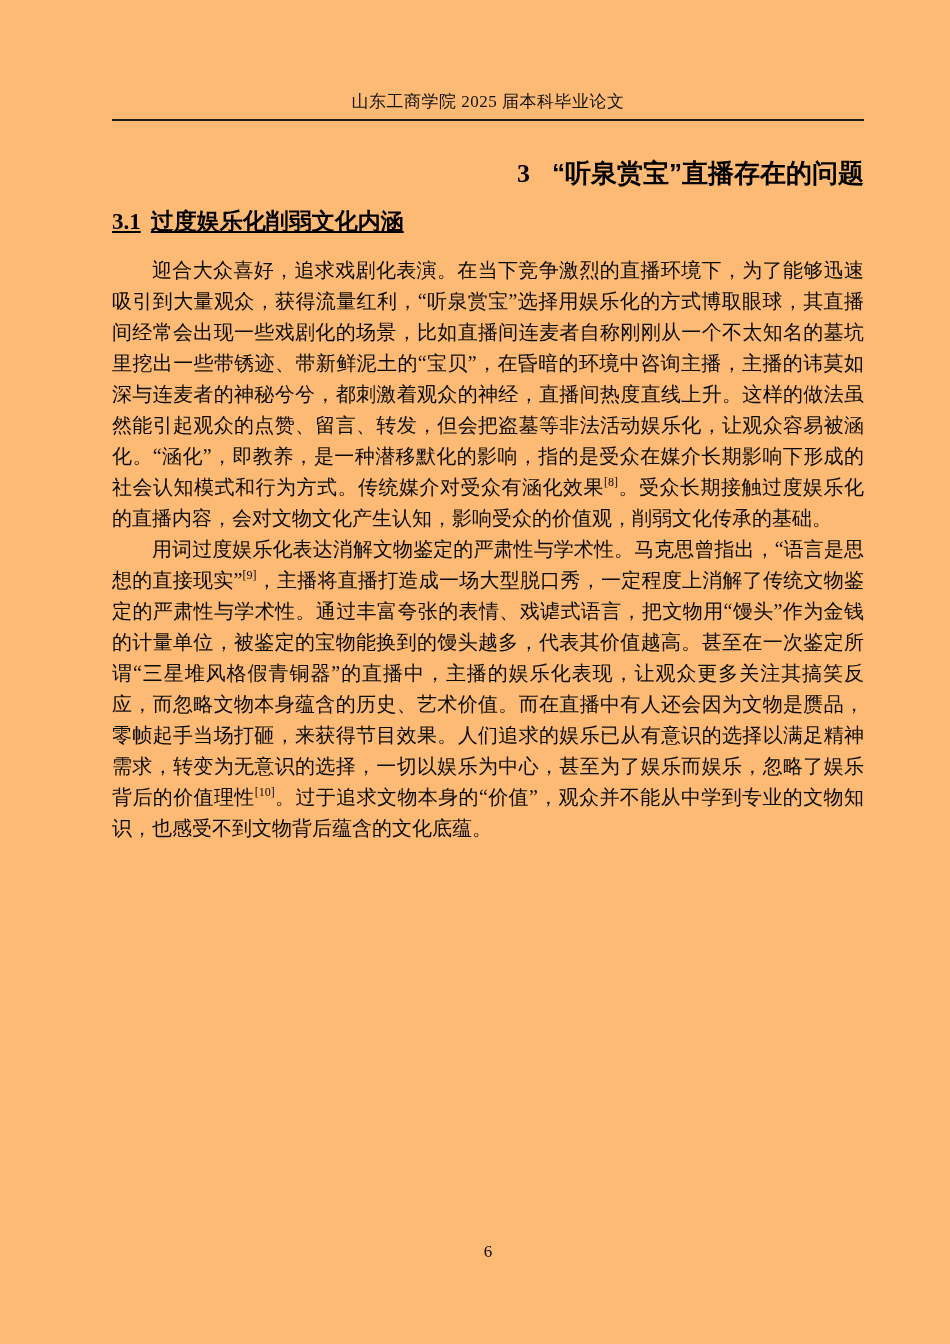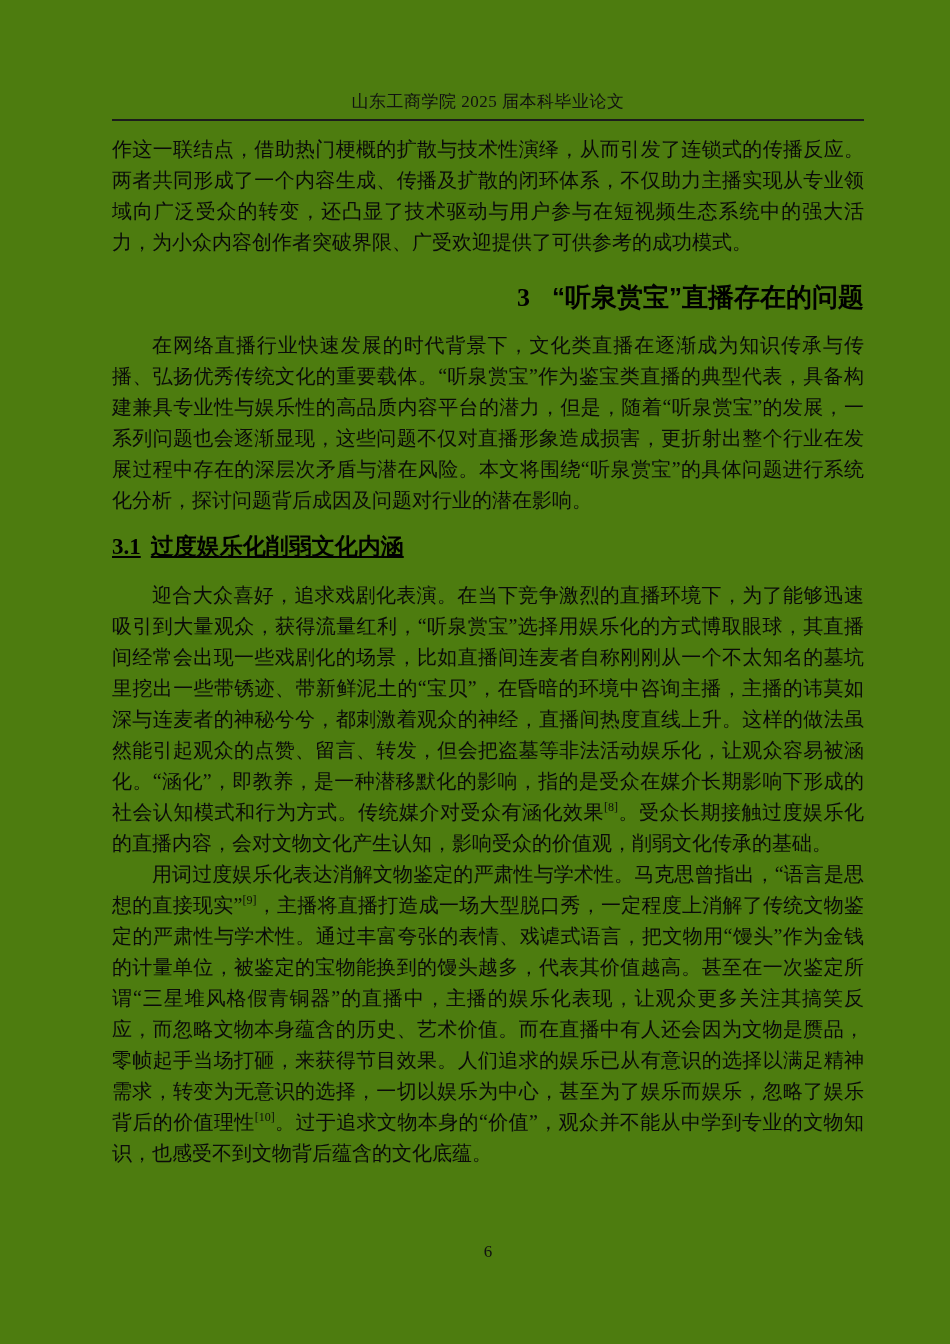--- a/index.html
+++ b/index.html
@@ -6,21 +6,21 @@
   html, body { background: #ffffff; }
   body {
     width: 950px; height: 1344px;
     position: relative;
     font-family: "Liberation Serif", "DejaVu Serif", serif;
     color: #000000;
     overflow: hidden;
   }
   .page {
     position: absolute; inset: 0;
-    background: #4d7c0f;
+    background: #fdba74;
   }
   .header {
     position: absolute;
     left: 112px; width: 752px; top: 90px;
     text-align: center;
     font-size: 17px;
     letter-spacing: 0.5px;
     color: #111;
   }
   .header-rule {
@@ -86,25 +86,23 @@
 
 <div class="page">
 
   <div class="header">
     <span>山东工商学院 2025 届本科毕业论文</span>
   </div>
   <div class="header-rule"></div>
 
   <div class="content">
 
-    <p class="para">作这一联结点，借助热门梗概的扩散与技术性演绎，从而引发了连锁式的传播反应。两者共同形成了一个内容生成、传播及扩散的闭环体系，不仅助力主播实现从专业领域向广泛受众的转变，还凸显了技术驱动与用户参与在短视频生态系统中的强大活力，为小众内容创作者突破界限、广受欢迎提供了可供参考的成功模式。</p>
 
     <h1 class="sec"><span class="h-num">3</span><span>“听泉赏宝”直播存在的问题</span></h1>
 
-    <p class="para indent">在网络直播行业快速发展的时代背景下，文化类直播在逐渐成为知识传承与传播、弘扬优秀传统文化的重要载体。“听泉赏宝”作为鉴宝类直播的典型代表，具备构建兼具专业性与娱乐性的高品质内容平台的潜力，但是，随着“听泉赏宝”的发展，一系列问题也会逐渐显现，这些问题不仅对直播形象造成损害，更折射出整个行业在发展过程中存在的深层次矛盾与潜在风险。本文将围绕“听泉赏宝”的具体问题进行系统化分析，探讨问题背后成因及问题对行业的潜在影响。</p>
 
     <h2 class="subsec"><span class="h-num">3.1</span><span>过度娱乐化削弱文化内涵</span></h2>
 
     <p class="para indent"><span>迎合大众喜好，追求戏剧化表演。在当下竞争激烈的直播环境下，为了能够迅速吸引到大量观众，获得流量红利，“听泉赏宝”选择用娱乐化的方式博取眼球，其直播间经常会出现一些戏剧化的场景，比如直播间连麦者自称刚刚从一个不太知名的墓坑里挖出一些带锈迹、带新鲜泥土的“宝贝”，在昏暗的环境中咨询主播，主播的讳莫如深与连麦者的神秘兮兮，都刺激着观众的神经，直播间热度直线上升。这样的做法虽然能引起观众的点赞、留言、转发，但会把盗墓等非法活动娱乐化，让观众容易被涵化。“涵化”，即教养，是一种潜移默化的影响，指的是受众在媒介长期影响下形成的社会认知模式和行为方式。传统媒介对受众有涵化效果</span><sup class="ref">[8]</sup><span>。受众长期接触过度娱乐化的直播内容，会对文物文化产生认知，影响受众的价值观，削弱文化传承的基础。</span></p>
 
     <p class="para indent"><span>用词过度娱乐化表达消解文物鉴定的严肃性与学术性。马克思曾指出，“语言是思想的直接现实”</span><sup class="ref">[9]</sup><span>，主播将直播打造成一场大型脱口秀，一定程度上消解了传统文物鉴定的严肃性与学术性。通过丰富夸张的表情、戏谑式语言，把文物用“馒头”作为金钱的计量单位，被鉴定的宝物能换到的馒头越多，代表其价值越高。甚至在一次鉴定所谓“三星堆风格假青铜器”的直播中，主播的娱乐化表现，让观众更多关注其搞笑反应，而忽略文物本身蕴含的历史、艺术价值。而在直播中有人还会因为文物是赝品，零帧起手当场打砸，来获得节目效果。人们追求的娱乐已从有意识的选择以满足精神需求，转变为无意识的选择，一切以娱乐为中心，甚至为了娱乐而娱乐，忽略了娱乐背后的价值理性</span><sup class="ref">[10]</sup><span>。过于追求文物本身的“价值”，观众并不能从中学到专业的文物知识，也感受不到文物背后蕴含的文化底蕴。</span></p>
 
 
   </div>
 

